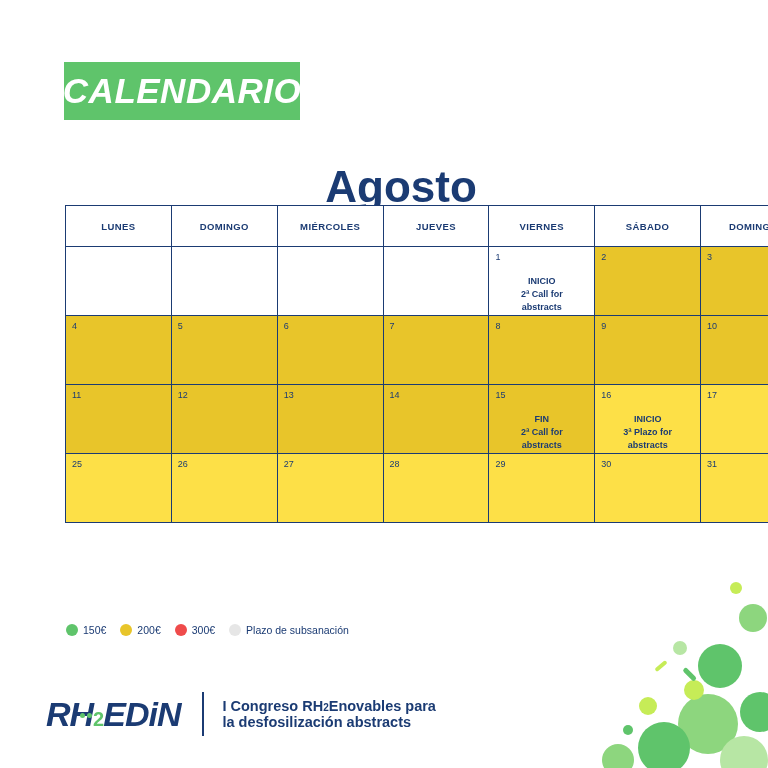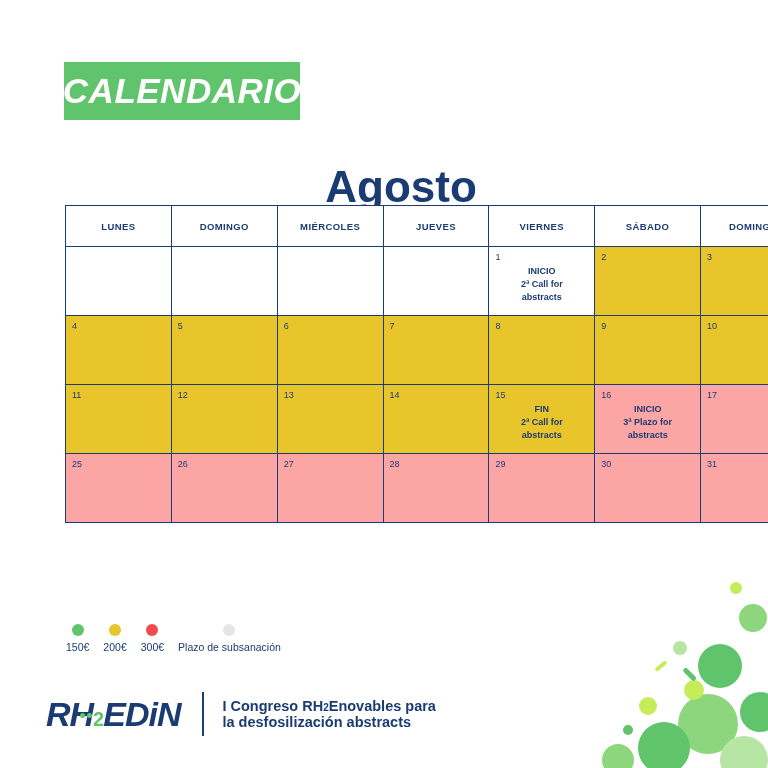--- a/index.html
+++ b/index.html
@@ -92,51 +92,50 @@
   .daynum {
     position: absolute;
     top: 5px;
     left: 6px;
     font-size: 9px;
     color: #1b3b73;
     font-weight: normal;
   }
   .event {
     position: absolute;
-    top: 18px;
+    top: 28px;
     left: 0;
     right: 0;
     text-align: center;
     font-size: 9px;
     line-height: 13px;
     font-weight: bold;
     color: #1b3b73;
     padding: 0 4px;
   }
   .c-white  { background: #ffffff; }
   .c-yellow { background: #e8c52a; }
-  .c-red    { background: #fca5a5; }
+  .c-red    { background: #fde047; }
 
   
   .legend {
     position: absolute;
     left: 66px;
     top: 624px;
     display: flex;
     align-items: center;
     gap: 14px;
     z-index: 2;
   }
   .legend-item {
     display: flex;
     align-items: center;
     gap: 5px;
     font-size: 10.5px;
     color: #1b3b73;
-    flex-direction: column;
   }
   .dot {
     width: 12px;
     height: 12px;
     border-radius: 50%;
     display: inline-block;
   }
 
   
   .footer {

